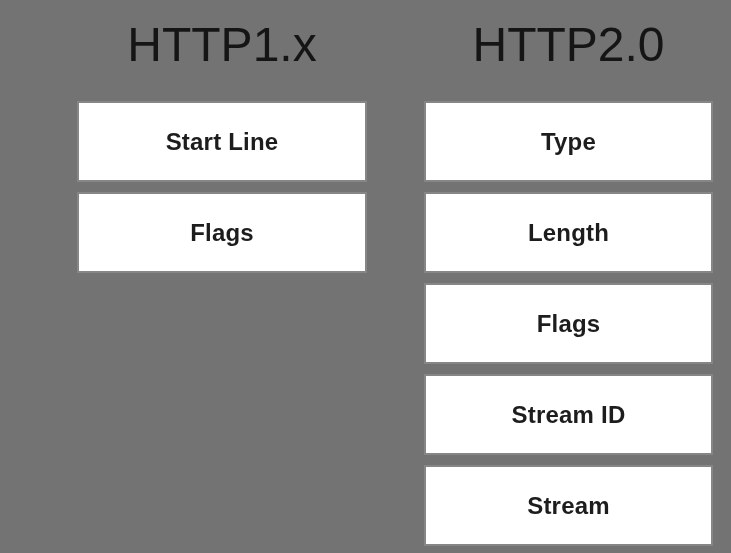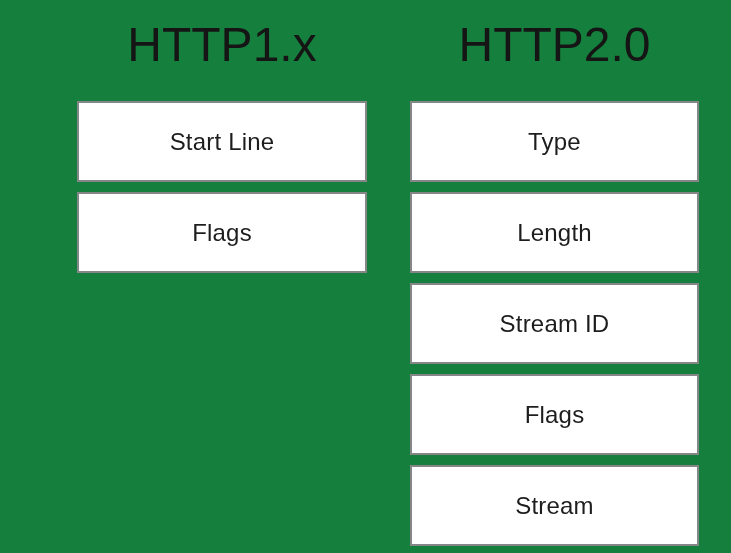--- a/index.html
+++ b/index.html
@@ -14,33 +14,33 @@
     overflow: hidden;
     font-family: "Liberation Sans", sans-serif;
     color: #1a1a1a;
     -webkit-font-smoothing: antialiased;
   }
 
   #diagram {
     position: relative;
     width: 731px;
     height: 553px;
-    background: #15803d;
+    background: #737373;
   }
 
   
   .column {
     position: absolute;
     top: 0;
     display: flex;
     flex-direction: column;
     align-items: stretch;
   }
   .column.left  { left: 77px;  width: 290px; }
-  .column.right { left: 410px; width: 289px; }
+  .column.right { left: 424px; width: 289px; }
 
   
   .column-title {
     height: 101px;
     line-height: 90px;
     text-align: center;
     font-size: 48px;
     font-weight: 400;
     letter-spacing: 0px;
     color: #151515;
@@ -57,21 +57,21 @@
     box-sizing: border-box;
     height: 81px;
     background: #ffffff;
     border: 2px solid #848688;
     display: flex;
     align-items: center;
     justify-content: center;
   }
   .field-label {
     font-size: 24px;
-    font-weight: 400;
+    font-weight: 700;
     color: #1d1d1d;
     line-height: 1;
     white-space: nowrap;
     letter-spacing: 0.2px;
   }
 </style>
 </head>
 <body>
 
 <div id="diagram">
@@ -102,25 +102,25 @@
 
       <div class="field-box">
         <span class="field-label">Type</span>
       </div>
 
       <div class="field-box">
         <span class="field-label">Length</span>
       </div>
 
       <div class="field-box">
-        <span class="field-label">Stream ID</span>
+        <span class="field-label">Flags</span>
       </div>
 
       <div class="field-box">
-        <span class="field-label">Flags</span>
+        <span class="field-label">Stream ID</span>
       </div>
 
       <div class="field-box">
         <span class="field-label">Stream</span>
       </div>
 
     </div>
   </div>
 
 </div>

